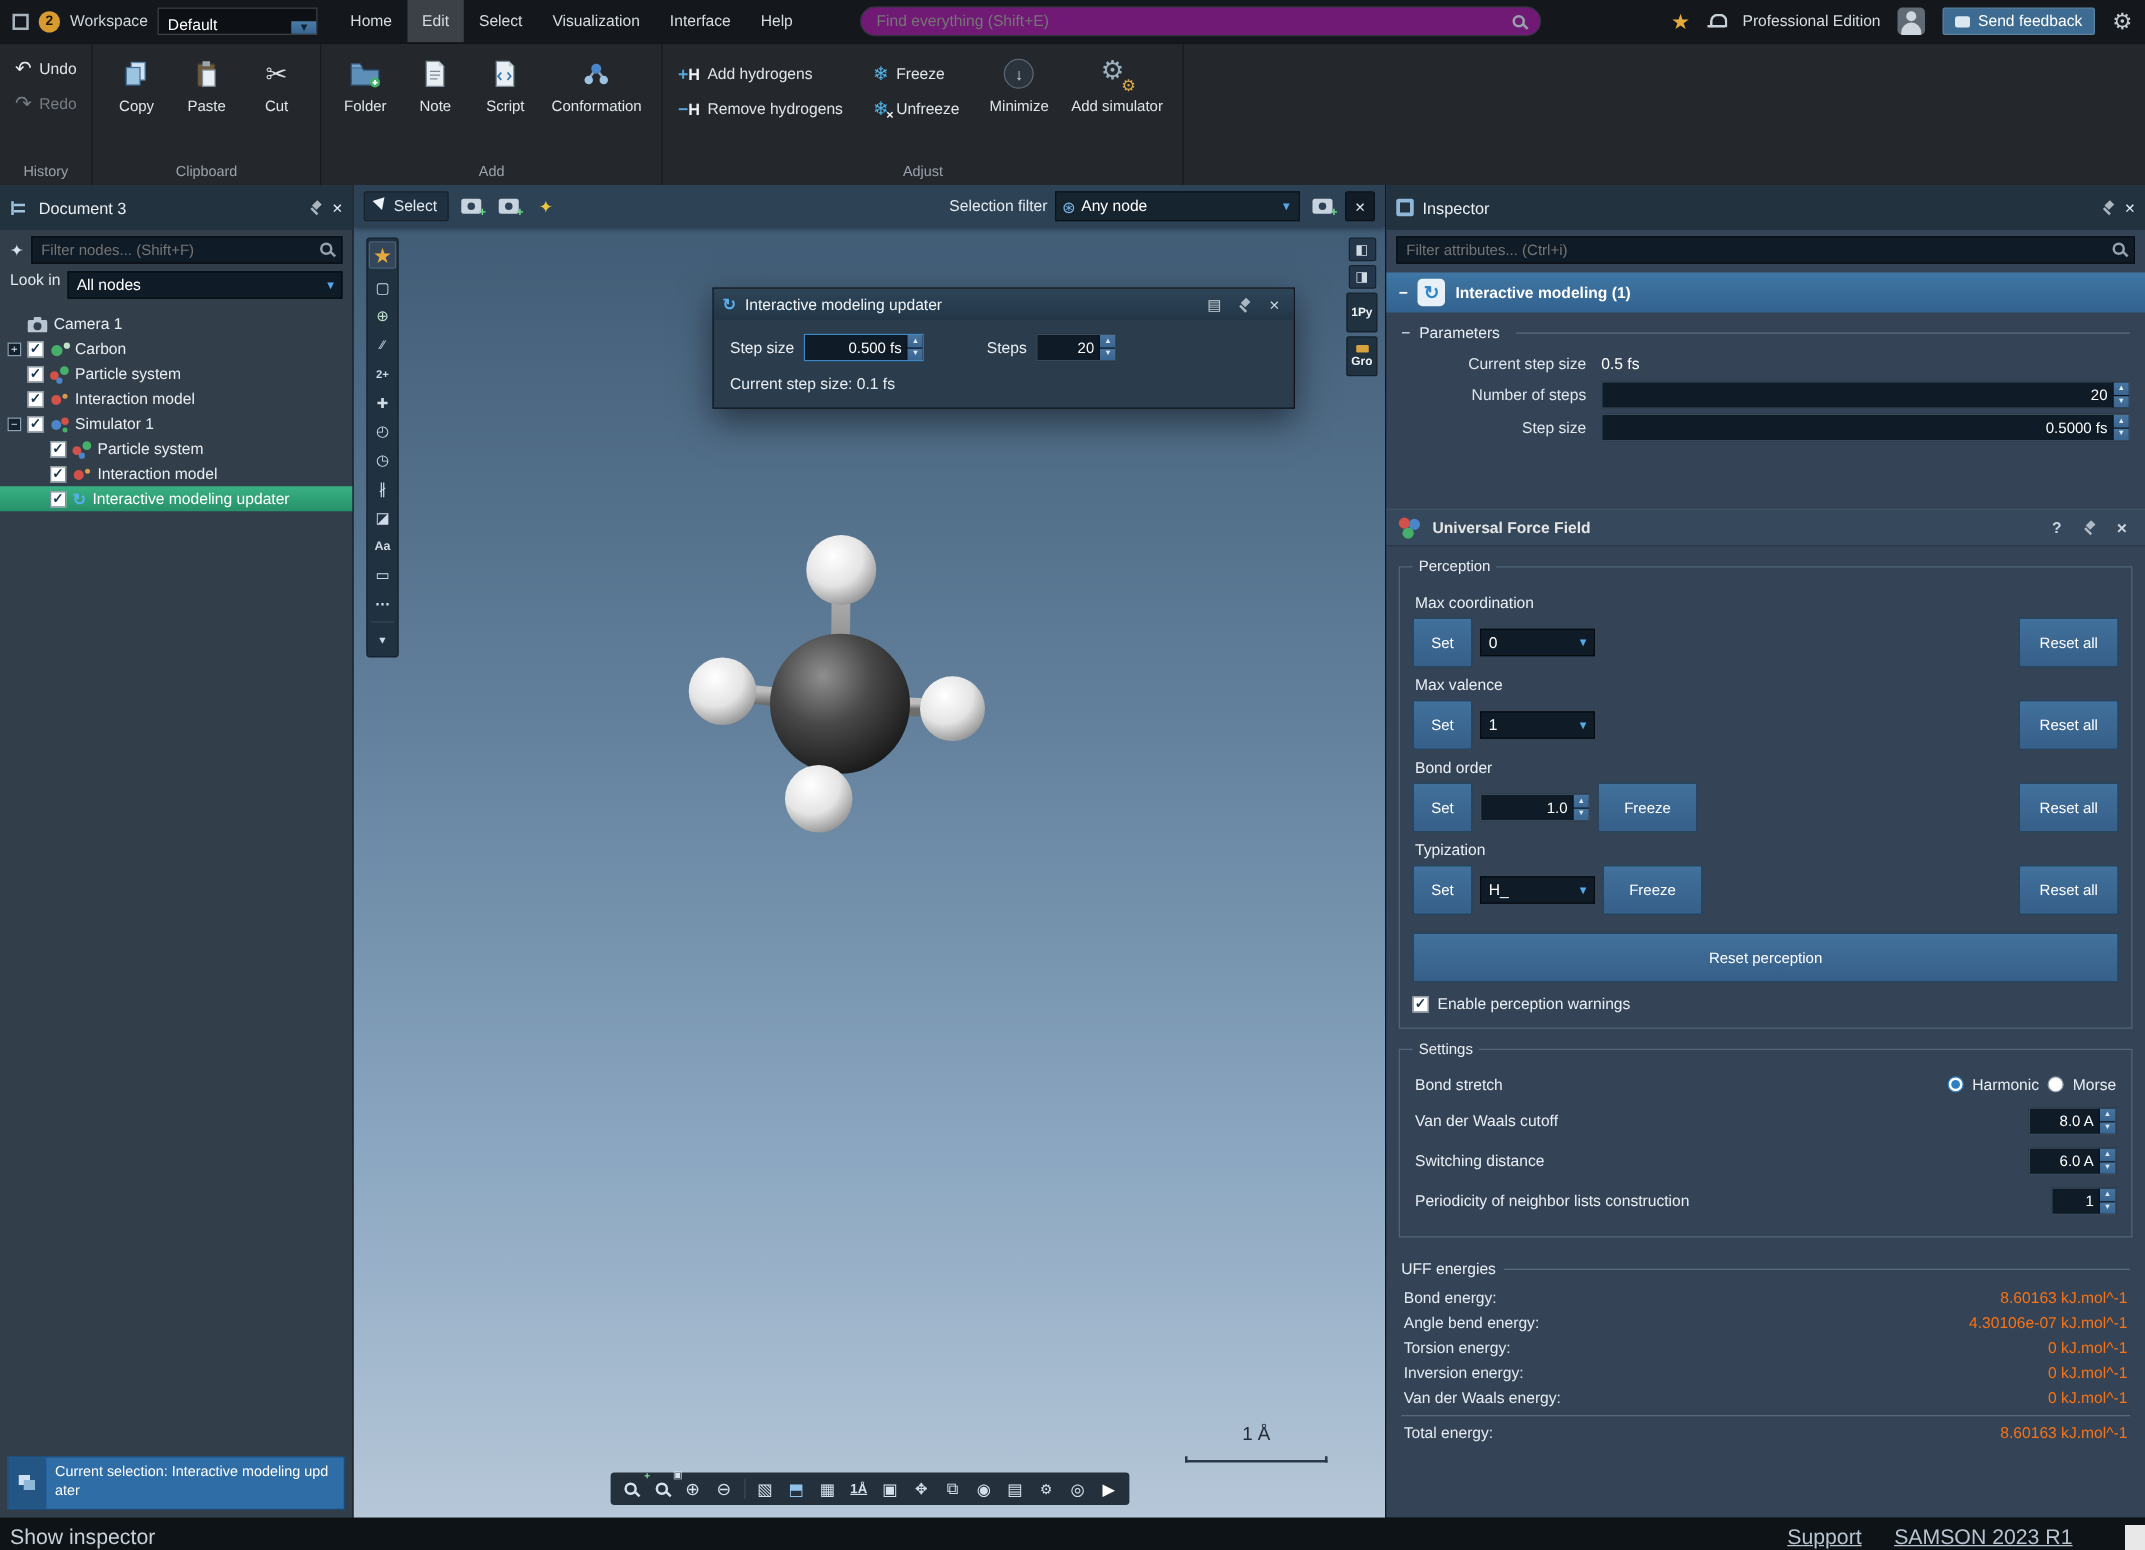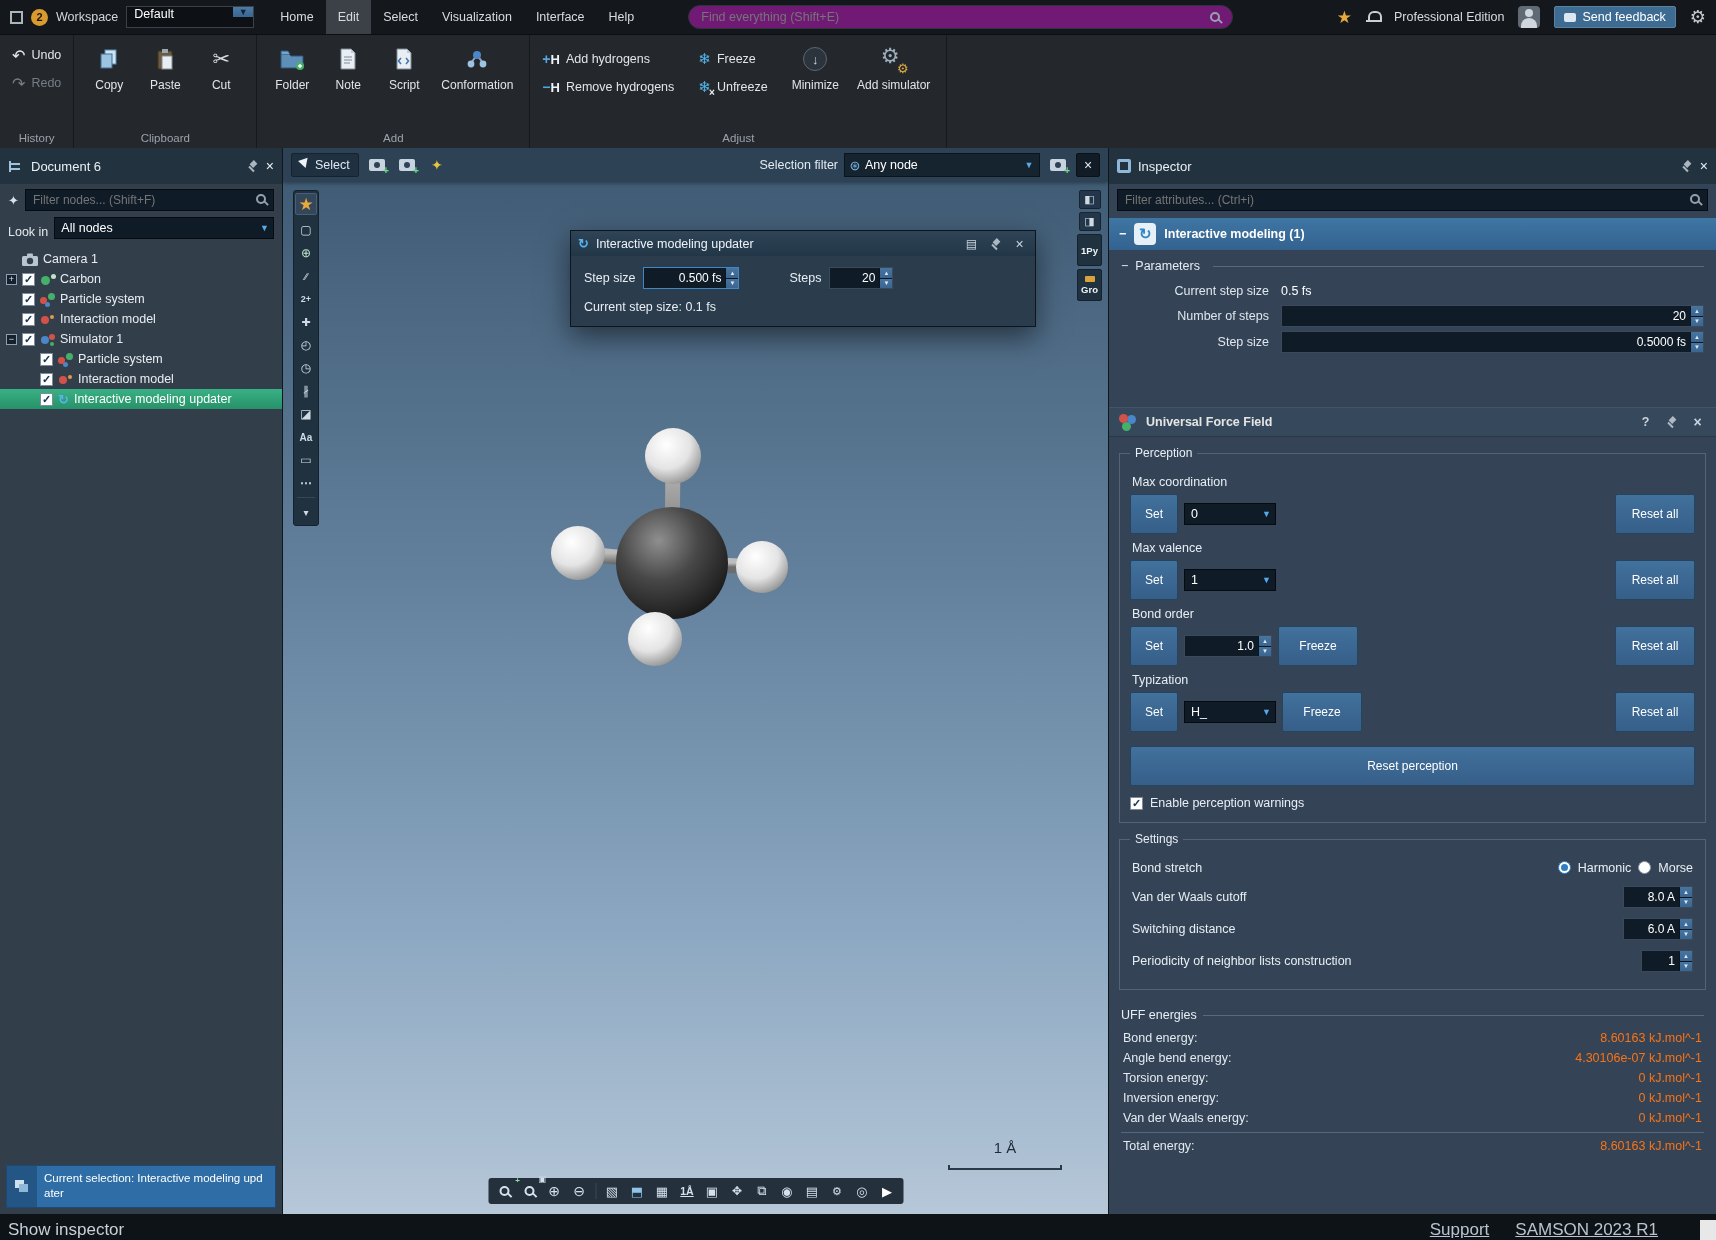--- a/index.html
+++ b/index.html
@@ -36,21 +36,21 @@
   .radio{width:13px;height:13px;border-radius:50%;background:#fff;border:1px solid #8a97a4;position:relative;flex:none}
   .radio.sel{border:1px solid #2e7fc2}
   .radio.sel::after{content:"";position:absolute;left:2px;top:2px;width:7px;height:7px;border-radius:50%;background:#2e7fc2}
   .hline{flex:1;border-top:1px solid #566b7d;margin-left:6px}
 
   
   .menubar{height:34px;background:#14181c;display:flex;align-items:center;padding:0 10px;gap:8px;flex:none}
   .winicon{width:13px;height:13px;border:2px solid #aab4bd;flex:none}
   .badge{width:17px;height:17px;border-radius:50%;background:#d79b2f;color:#20180a;font-size:11px;font-weight:bold;display:flex;align-items:center;justify-content:center;flex:none}
   .ws-label{color:#cfd6dd}
-  .ws-select{display:flex;align-items:flex-start;height:22px;background:#0d1115;border:1px solid #3a4149;width:128px}
+  .ws-select{display:flex;align-items:flex-end;height:22px;background:#0d1115;border:1px solid #3a4149;width:128px}
   .ws-select .txt{flex:1;display:flex;align-items:center;padding:0 7px;color:#fff}
   .ws-select .caret{width:20px;display:flex;align-items:center;justify-content:center;background:linear-gradient(#4a7ba6,#3a6690)}
   .menus{display:flex;height:34px;margin-left:6px}
   .menu{padding:0 12px;display:flex;align-items:center;color:#d6dce2;cursor:default}
   .menu.active{background:#3b4147}
   .search{margin-left:34px;width:545px;height:24px;background:#701a75;border:1px solid #2e343b;border-radius:13px;display:flex;align-items:center;padding:0 12px;gap:8px}
   .search input{flex:1;background:transparent;border:0;outline:none;color:#aab2bb;font-size:12.5px;font-family:"Liberation Sans",sans-serif}
   .mb-right{margin-left:auto;display:flex;align-items:center;gap:14px}
   .g-star::before{content:"★";color:#e6a93c;font-size:17px}
   .bell{width:14px;height:14px;position:relative}
@@ -104,21 +104,21 @@
   .panel-header{height:36px;background:#22333f;display:flex;align-items:center;padding:0 8px;gap:7px;font-size:13px;color:#eaeff4;flex:none}
   .ph-title{flex:1}
   .hicon{width:16px;height:16px;display:flex;align-items:center;justify-content:center;color:#9fc3dd}
   .tree-ic{width:14px;height:11px;border-left:2px solid #9fc3dd;position:relative}
   .tree-ic::before{content:"";position:absolute;left:0;top:2px;width:9px;height:2px;background:#9fc3dd;box-shadow:0 5px 0 #9fc3dd}
   .tool-row{display:flex;align-items:center;padding:5px 8px 2px;gap:6px}
   .g-wand::before{content:"✦";color:#d9e2ea;font-size:13px}
   .inwrap{position:relative;flex:1;display:flex}
   .inwrap input{width:100%;height:22px;background:#0f1b27;border:1px solid #070c12;color:#c3ccd5;padding:0 24px 0 7px;font-size:12px;outline:none;font-family:"Liberation Sans",sans-serif}
   .inwrap .mag{position:absolute;right:8px;top:5px}
-  .lookin{display:flex;align-items:flex-end;gap:6px;padding:4px 8px 6px}
+  .lookin{display:flex;align-items:flex-start;gap:6px;padding:4px 8px 6px}
   .lookin .lab{color:#e3e9ef}
   .tree{flex:1;overflow:hidden;padding-top:4px;font-size:12.5px}
   .trow{display:flex;align-items:center;gap:5px;height:20px;padding:0 4px 0 6px;color:#e8edf2}
   .trow.child{padding-left:40px}
   .trow.sel{background:linear-gradient(#39b184,#27916a);color:#fff}
   .exp{width:11px;height:11px;flex:none;border:1px solid #8ba0b2;background:#15222d;display:flex;align-items:center;justify-content:center;font-size:9px;color:#d7e2ec;line-height:1}
   .exp.hid{visibility:hidden}
   .exp::before{font-size:9px}
   .exp.plus::before{content:"+"}
   .exp.minus::before{content:"−"}
@@ -415,21 +415,21 @@
     </div>
   </div>
 
   <div class="main">
 
     <div class="left-panel">
       <div class="panel-header">
         <span class="hicon">
             <span class="tree-ic"></span>
           </span>
-        <span class="ph-title">Document 6</span>
+        <span class="ph-title">Document 3</span>
         <span class="pinic"></span>
         <span class="g-x"></span>
       </div>
       <div class="tool-row">
         <span class="g-wand"></span>
         <div class="inwrap">
           <input placeholder="Filter nodes... (Shift+F)" style="">
           <span class="mag"></span>
         </div>
       </div>

